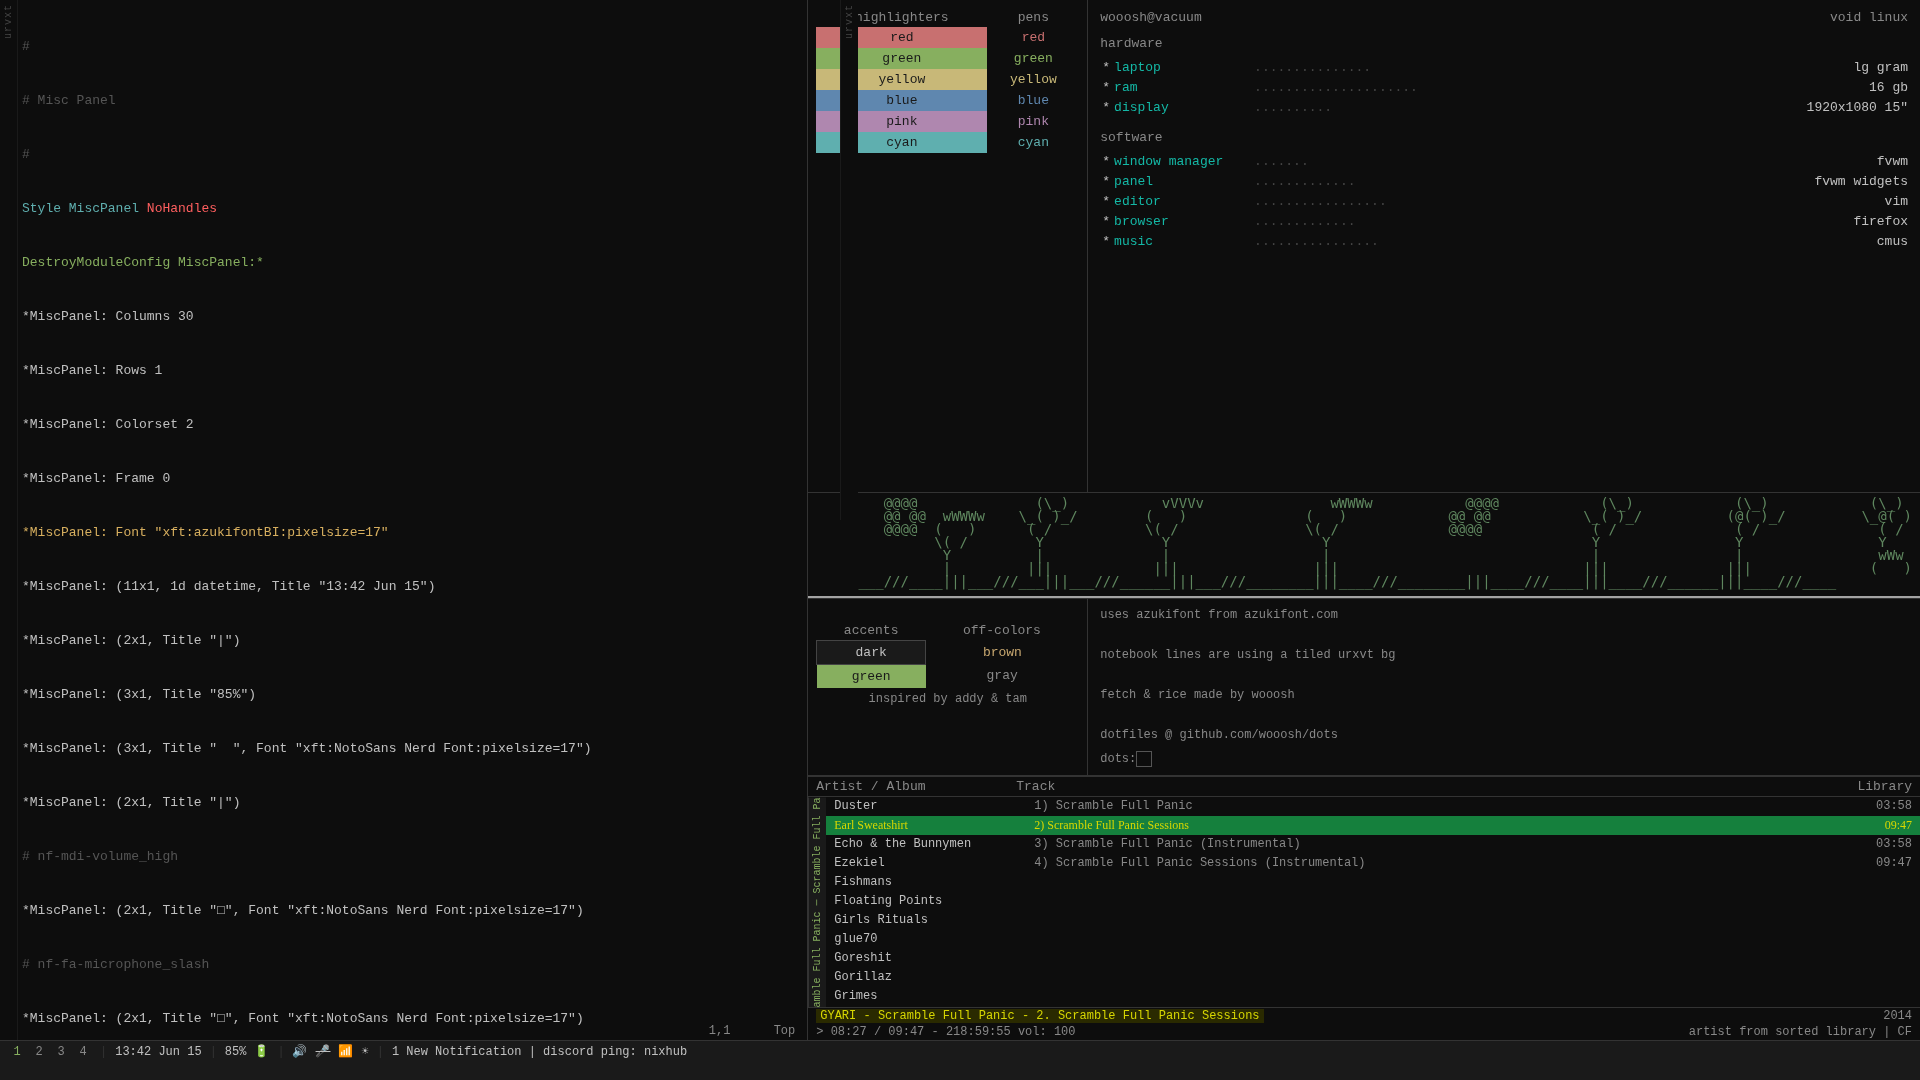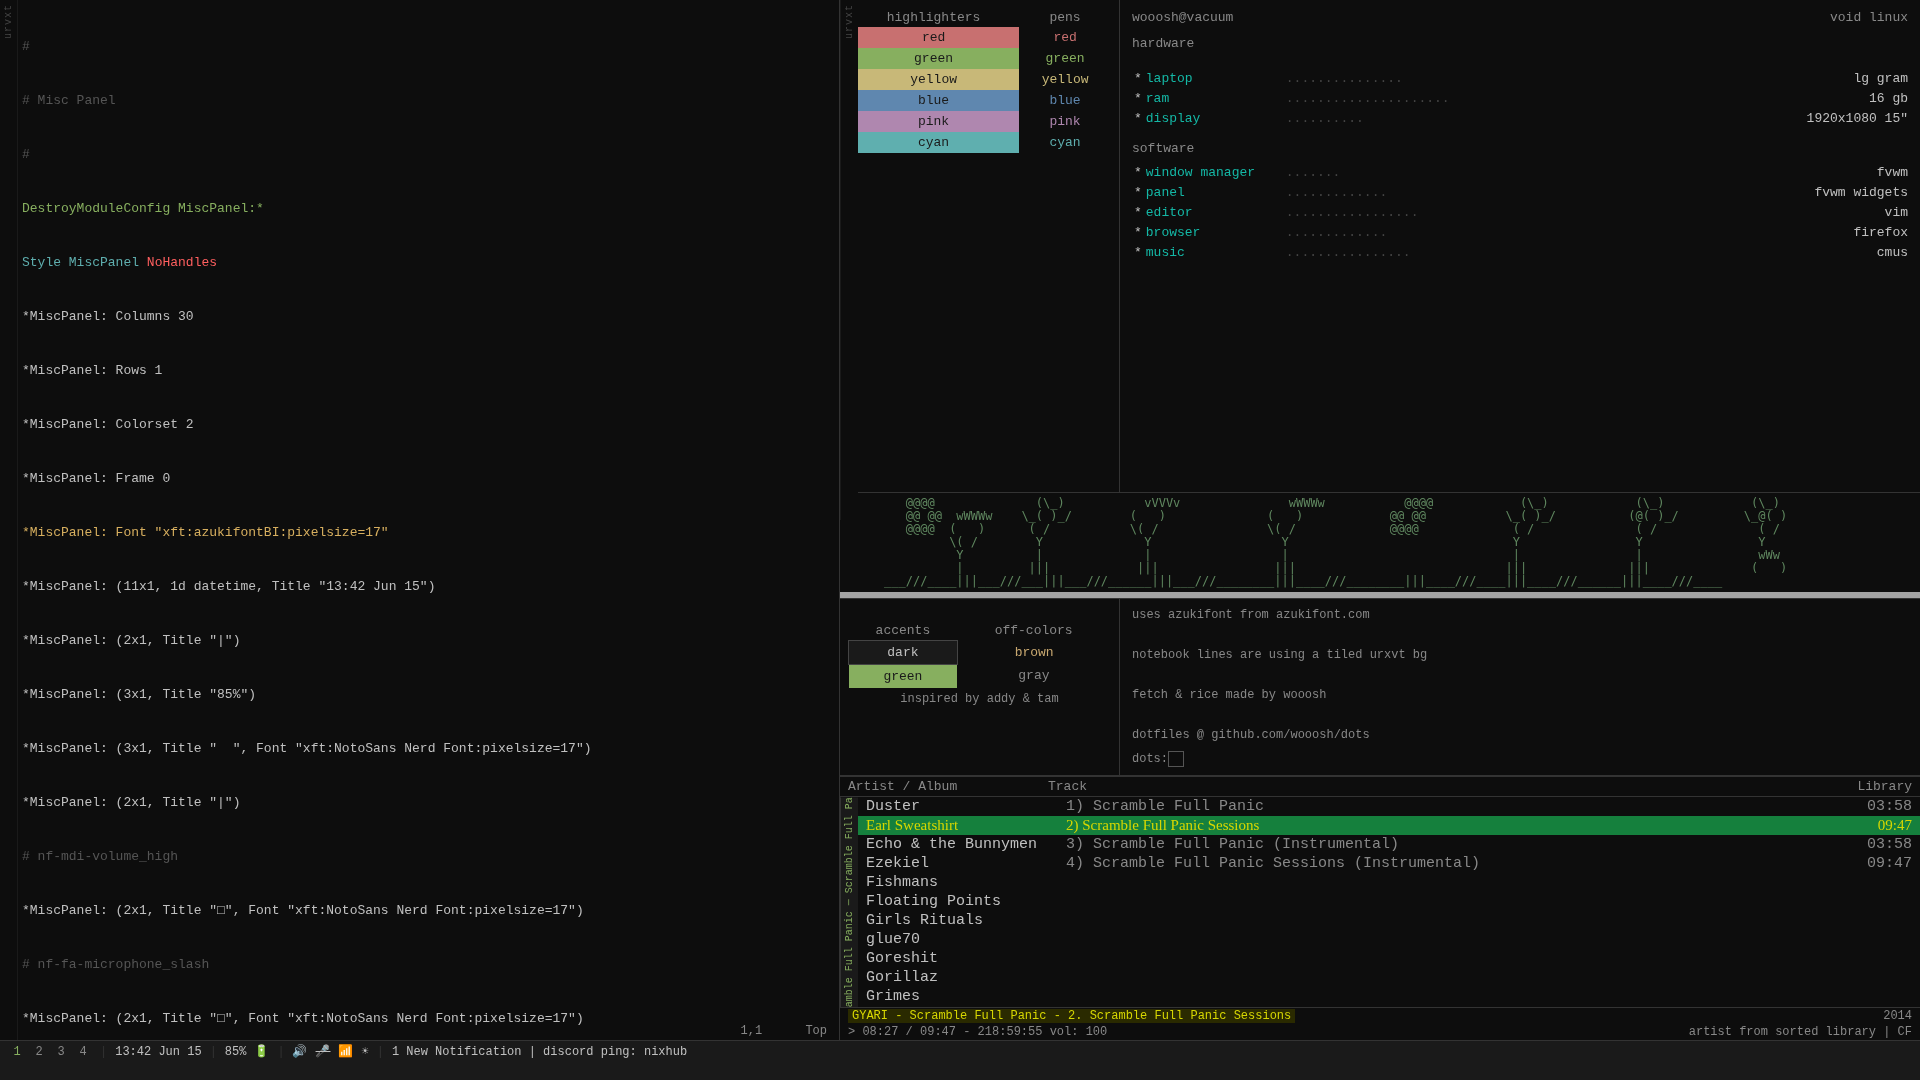--- a/index.html
+++ b/index.html
@@ -275,21 +275,21 @@
     }
 
     .music-content {
       flex: 1;
       overflow: hidden;
     }
 
     .music-row {
       display: flex;
       padding: 1px 8px;
-      font-size: 15px;
+      font-size: 12px;
       line-height: 17px;
       align-items: flex-end;
     }
 
     .music-row.highlighted {
       background: #15803d;
       color: #d7d700;
       font-family: Liberation Serif, serif;
     }
 
@@ -381,22 +381,22 @@
 
   <div class="left-panel">
     <div class="left-panel-inner">
       <div class="left-urxvt">
         <span class="urxvt-text">urvxt</span>
       </div>
       <div class="code-content">
         <span class="code-line c-comment">#</span>
         <span class="code-line c-comment"># Misc Panel</span>
         <span class="code-line c-comment">#</span>
+        <span class="code-line"><span class="c-cyan">Style MiscPanel </span><span class="c-nohandles">NoHandles</span></span>
         <span class="code-line"><span class="c-green">DestroyModuleConfig MiscPanel:*</span></span>
-        <span class="code-line"><span class="c-cyan">Style MiscPanel </span><span class="c-nohandles">NoHandles</span></span>
         <span class="code-line c-white">*MiscPanel: Columns 30</span>
         <span class="code-line c-white">*MiscPanel: Rows 1</span>
         <span class="code-line c-white">*MiscPanel: Colorset 2</span>
         <span class="code-line c-white">*MiscPanel: Frame 0</span>
         <span class="code-line c-yellow">*MiscPanel: Font "xft:azukifontBI:pixelsize=17"</span>
         <span class="code-line c-white">*MiscPanel: (11x1, 1d datetime, Title "13:42 Jun 15")</span>
         <span class="code-line c-white">*MiscPanel: (2x1, Title "|")</span>
         <span class="code-line c-white">*MiscPanel: (3x1, Title "85%")</span>
         <span class="code-line c-white">*MiscPanel: (3x1, Title "  ", Font "xft:NotoSans Nerd Font:pixelsize=17")</span>
         <span class="code-line c-white">*MiscPanel: (2x1, Title "|")</span>
@@ -487,21 +487,21 @@
             </tr>
           </tbody>
         </table>
       </div>
 
       <div class="sysinfo-section">
         <div class="sysinfo-header">
           <span>wooosh@vacuum</span>
           <span>void linux</span>
         </div>
-        <div style="color:#888;margin-bottom:15px;">hardware</div>
+        <div style="color:#888;margin-bottom:4px;">hardware</div>
         <div class="sysinfo-row">
           <span class="sysinfo-bullet">*</span>
           <span class="sysinfo-key">laptop</span>
           <span class="sysinfo-dots">...............</span>
           <span class="sysinfo-val">lg gram</span>
         </div>
         <div class="sysinfo-row">
           <span class="sysinfo-bullet">*</span>
           <span class="sysinfo-key">ram</span>
           <span class="sysinfo-dots">.....................</span>
@@ -540,21 +540,21 @@
         </div>
         <div class="sysinfo-row">
           <span class="sysinfo-bullet">*</span>
           <span class="sysinfo-key">music</span>
           <span class="sysinfo-dots">................</span>
           <span class="sysinfo-val">cmus</span>
         </div>
       </div>
     </div>
 
-    <div class="ascii-section" style="height:110px;border-bottom:6px solid #a3a3a3;padding:4px 8px;overflow:hidden;font-size:12px;line-height:13px;color:#5f875f;white-space:pre;font-family:monospace;">        @@@@              (\_)           vVVVv               wWWWw           @@@@            (\_)            (\_)            (\_)
+    <div class="ascii-section" style="height:110px;border-bottom:2px solid #a3a3a3;padding:4px 8px;overflow:hidden;font-size:14px;line-height:13px;color:#5f875f;white-space:pre;font-family:monospace;">        @@@@              (\_)           vVVVv               wWWWw           @@@@            (\_)            (\_)            (\_)
         @@ @@  wWWWw    \_( )_/        (   )              (   )            @@ @@           \_( )_/          (@( )_/         \_@( )
         @@@@  (   )      ( /           \( /               \( /             @@@@             ( /              ( /              ( /
               \( /        Y              Y                  Y                               Y                Y                Y
                Y          |              |                  |                               |                |                wWw
                |         |||            |||                |||                             |||              |||              (   )
      ___///____|||___///___|||___///______|||___///________|||____///________|||____///____|||____///______|||____///____</div>
 
     <div style="display:flex;flex:1;border-top:1px solid #333;">
 
       <div class="accent-table-section">

